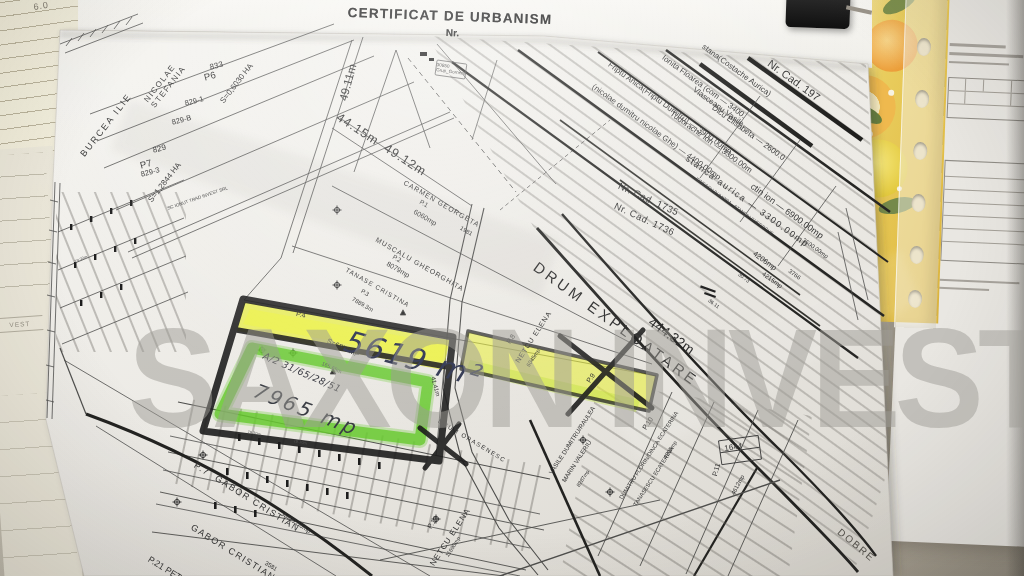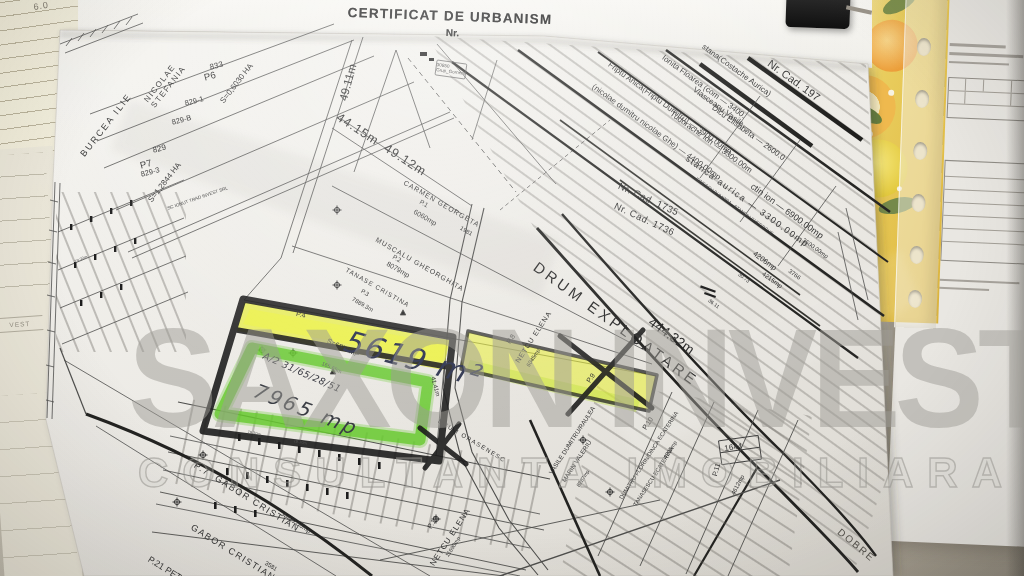--- a/index.html
+++ b/index.html
@@ -429,17 +429,16 @@
 
     <span class="hw" style="left:352px;top:324px;font-size:30px;letter-spacing:2px;font-weight:500;color:#2f3550;transform:rotate(15deg) skewX(-6deg);">5619 m²</span>
     <span class="hw" style="left:260px;top:379px;font-size:20px;letter-spacing:3px;color:#3a3d44;transform:rotate(21deg) skewX(-4deg);">7965 mp</span>
     <span class="hw" style="left:266px;top:350px;font-size:9.5px;letter-spacing:0.5px;color:#33343c;transform:rotate(24deg);">A/2 31/65/28/51</span>
   </div>
 
   <div class="abs blackobj"></div>
   <div class="abs pin"></div>
 
   <div class="wm1">SAXON INVEST</div>
-  <div class="wm2">CONSULTANTA IMOBILIARA</div>
 
   <div class="vignette"></div>
   <div class="rightshade"></div>
 </div>
 
 </body></html>

